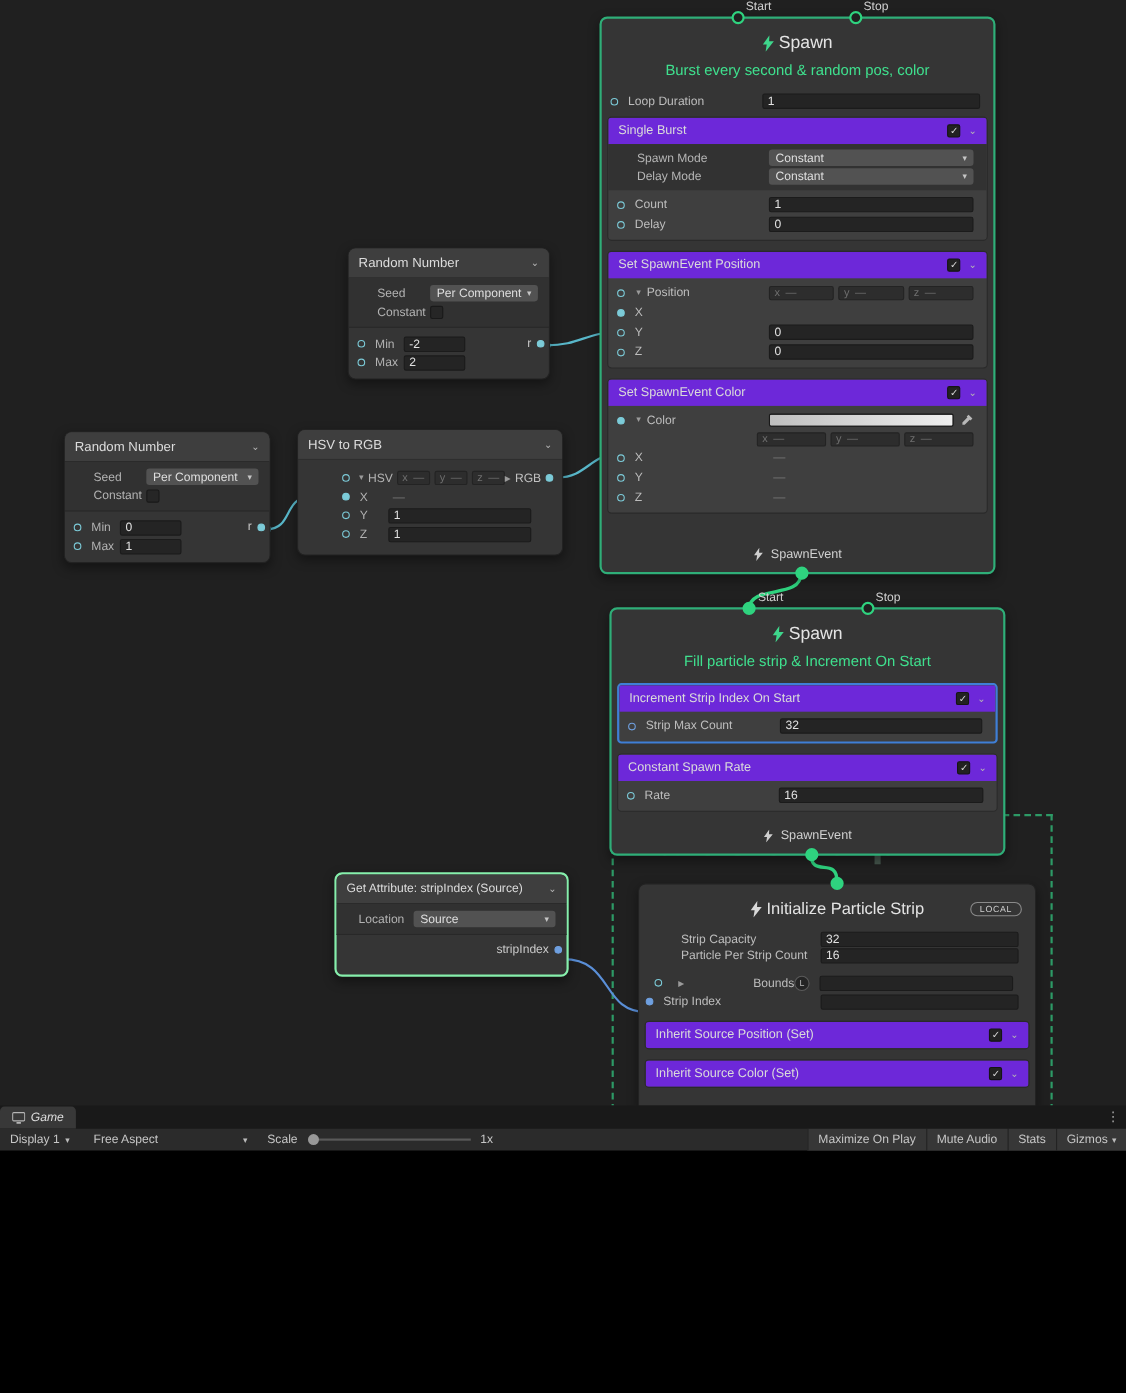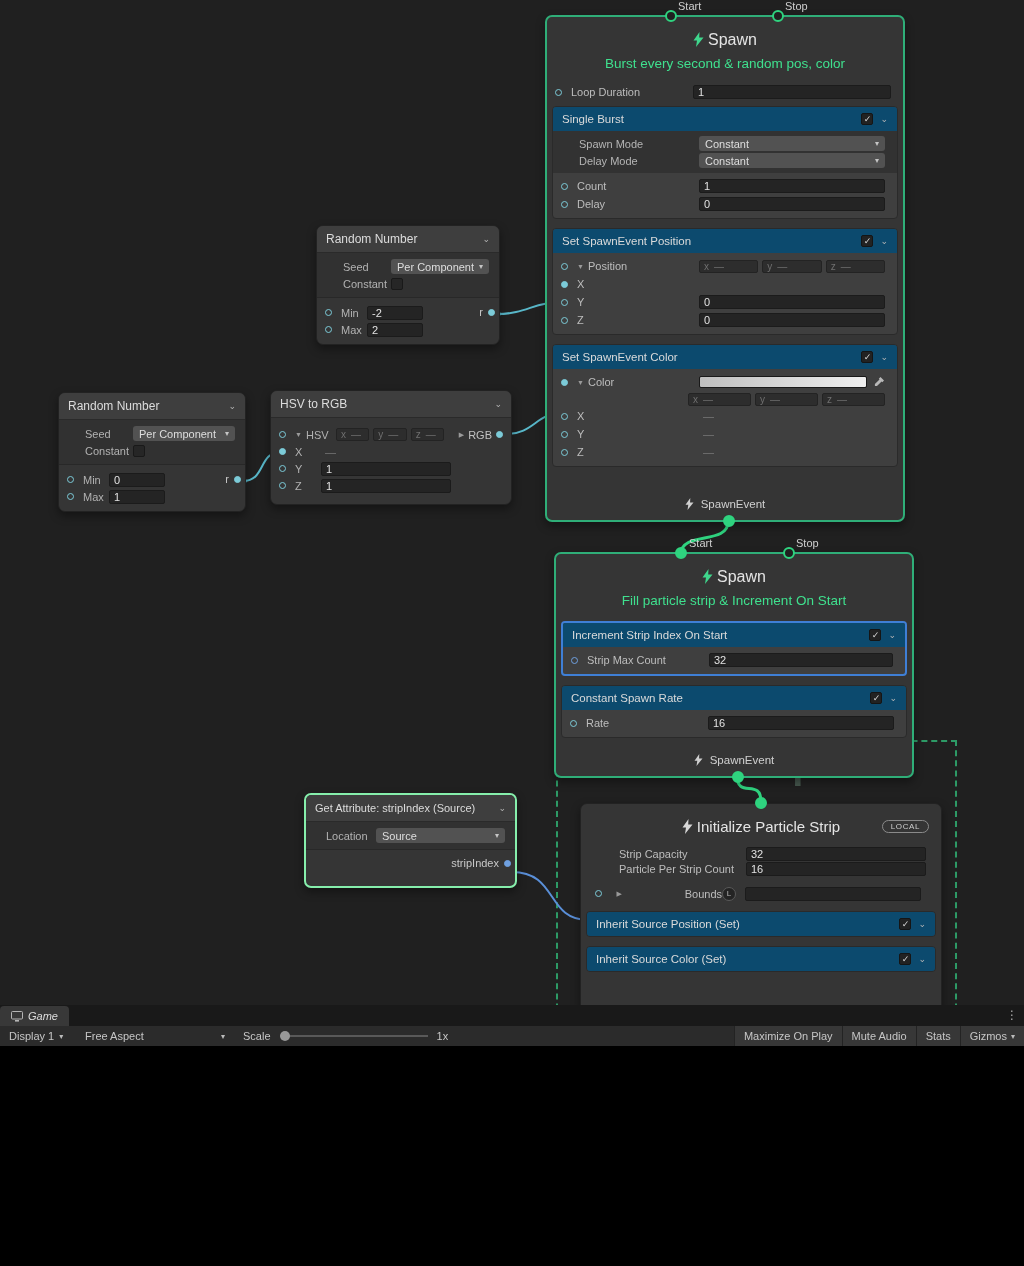--- a/index.html
+++ b/index.html
@@ -40,21 +40,21 @@
 .port.bluep{border-color:#6fa0e0;}
 .port.bluep.fill{background:#6fa0e0;}
 .exp{color:#9a9a9a;font-size:7px;width:11px;}
 .lblw{width:122px;color:#bdbdbd;white-space:nowrap;overflow:hidden;}
 .fld{flex:1;height:14px;background:#242424;border:1px solid #1b1b1b;border-radius:2px;color:#e2e2e2;
   line-height:12px;padding:0 4px;font-size:11px;white-space:nowrap;}
 .ghostval{flex:1;color:#787878;padding-left:4px;}
 
 .block{margin:5px 5px 9px;background:#3f3f3f;border:1px solid #2a2a2a;border-radius:4px;overflow:hidden;}
 .block.sel{border:2px solid #3f7fd6;}
-.bhd{display:flex;align-items:center;height:24px;background:#0c4a6e;padding:0 9px;gap:7px;
+.bhd{display:flex;align-items:center;height:24px;background:#6d28d9;padding:0 9px;gap:7px;
   font-size:11.5px;color:#dadada;}
 .bhd .bt{flex:1;white-space:nowrap;overflow:hidden;}
 .chk{width:12px;height:12px;background:#222;border:1px solid #151515;border-radius:2px;color:#d8d8d8;
   font-size:9px;line-height:11px;text-align:center;}
 .chev{color:#b5b5b5;font-size:9px;}
 .bset{background:#323232;padding:4px 0;}
 .srow{display:flex;align-items:center;height:17px;padding:0 12px 0 26px;}
 .srow .slbl{width:120px;color:#b5b5b5;}
 .dd{flex:1;height:15px;background:#525252;border-radius:3px;display:flex;align-items:center;
   padding:0 6px;color:#dedede;white-space:nowrap;}
@@ -397,21 +397,21 @@
         <span class="port fill"></span>
       </div>
     </div>
   </div>
 
   <div class="node" style="left:270px;top:390px;width:242px;height:115px;">
     <div class="ophd">
       <span>HSV to RGB</span>
       <span class="chev">⌄</span>
     </div>
-    <div class="opbody" style="padding:8px 0 6px;">
+    <div class="opbody" style="padding:8px 0 6px;margin-left:32px;">
       <div class="oprow">
         <span class="pcol">
               <span class="port"></span>
             </span>
         <span class="exp">▼</span>
         <span class="olbl2" style="width:30px;">HSV</span>
         <span class="mini" style="max-width:108px;">
           <span class="mf">
                 <span>x</span>
                 <span>—</span>
@@ -555,20 +555,27 @@
 
     <div class="prow" style="margin-top:9px;height:17px;padding-left:14px;text-align:right;">
       <span class="pcol">
             <span class="port"></span>
           </span>
       <span class="exp">▶</span>
       <span class="lblw" style="width:100px;">Bounds</span>
       <span class="lbadge">L</span>
       <span class="fld" style="flex:0 0 176px;margin-left:9px;"></span>
     </div>
+    <div class="prow" style="height:17px;padding-left:6px;">
+      <span class="pcol">
+            <span class="port bluep fill"></span>
+          </span>
+      <span class="lblw" style="width:143px;">Strip Index</span>
+      <span class="fld" style="flex:0 0 180px;"></span>
+    </div>
 
     <div class="block" style="margin-top:9px;">
       <div class="bhd">
         <span class="bt">Inherit Source Position (Set)</span>
         <span class="chk">✓</span>
         <span class="chev">⌄</span>
       </div>
     </div>
     <div class="block">
       <div class="bhd">

